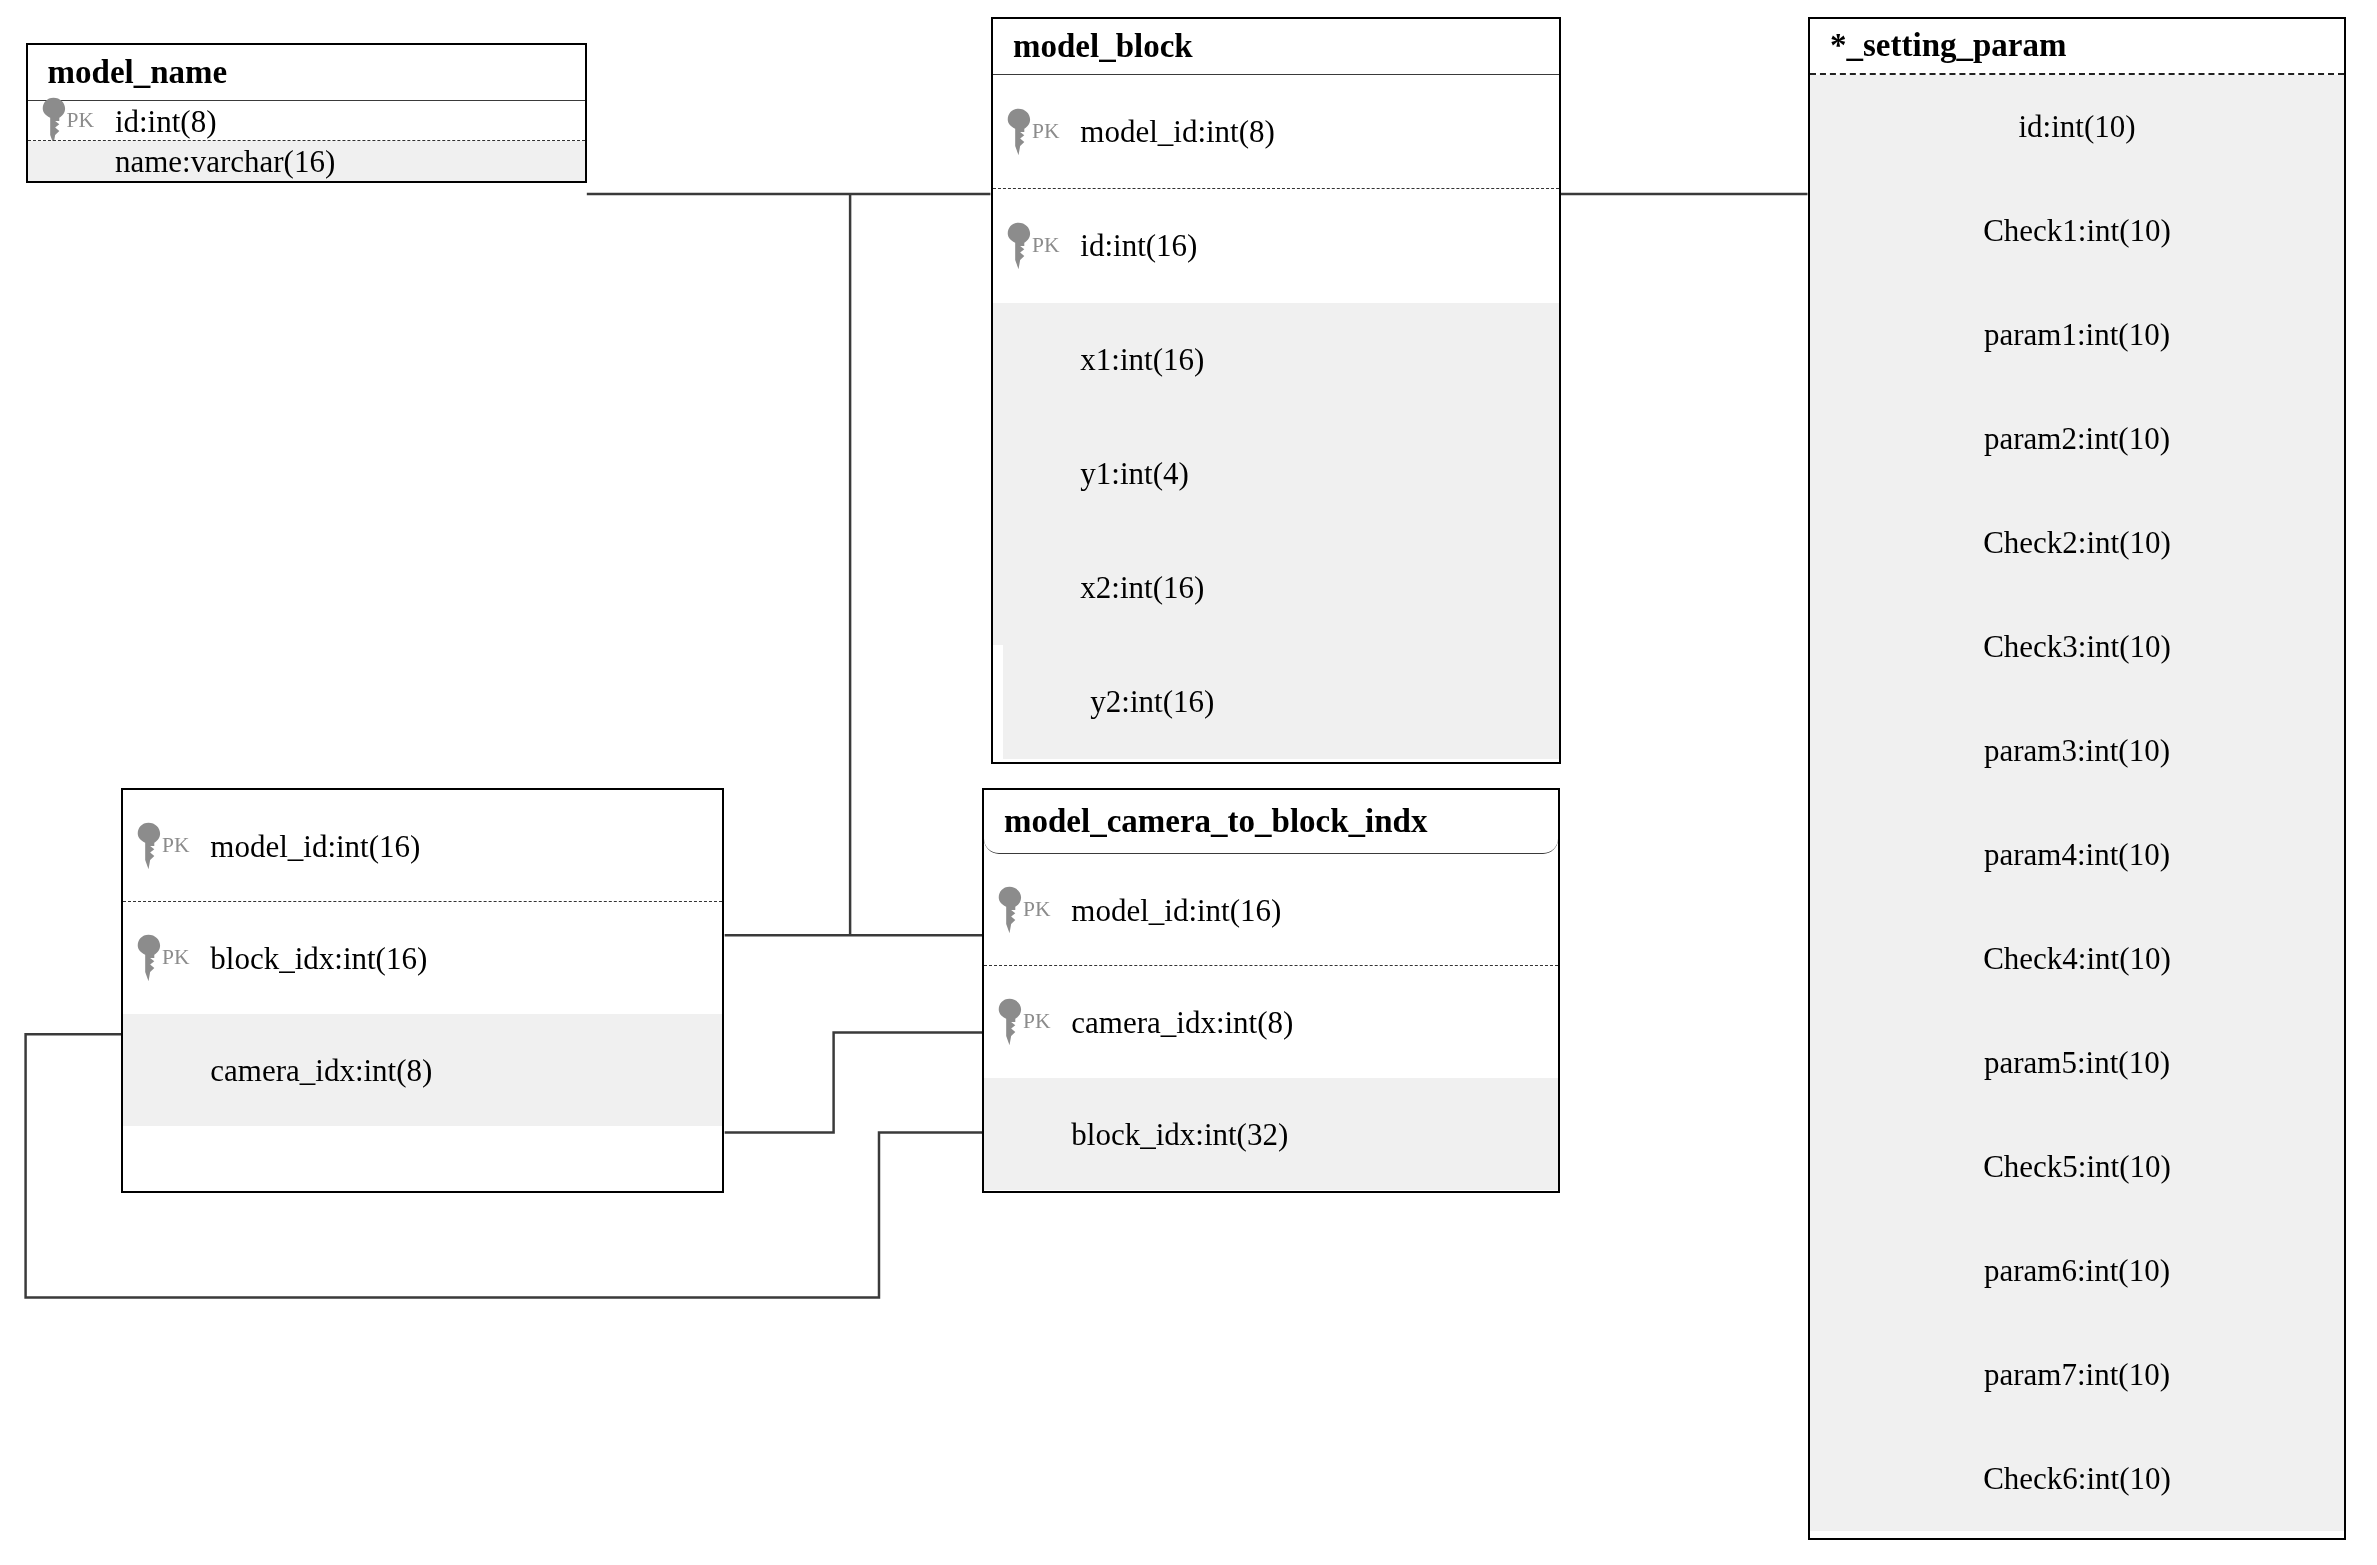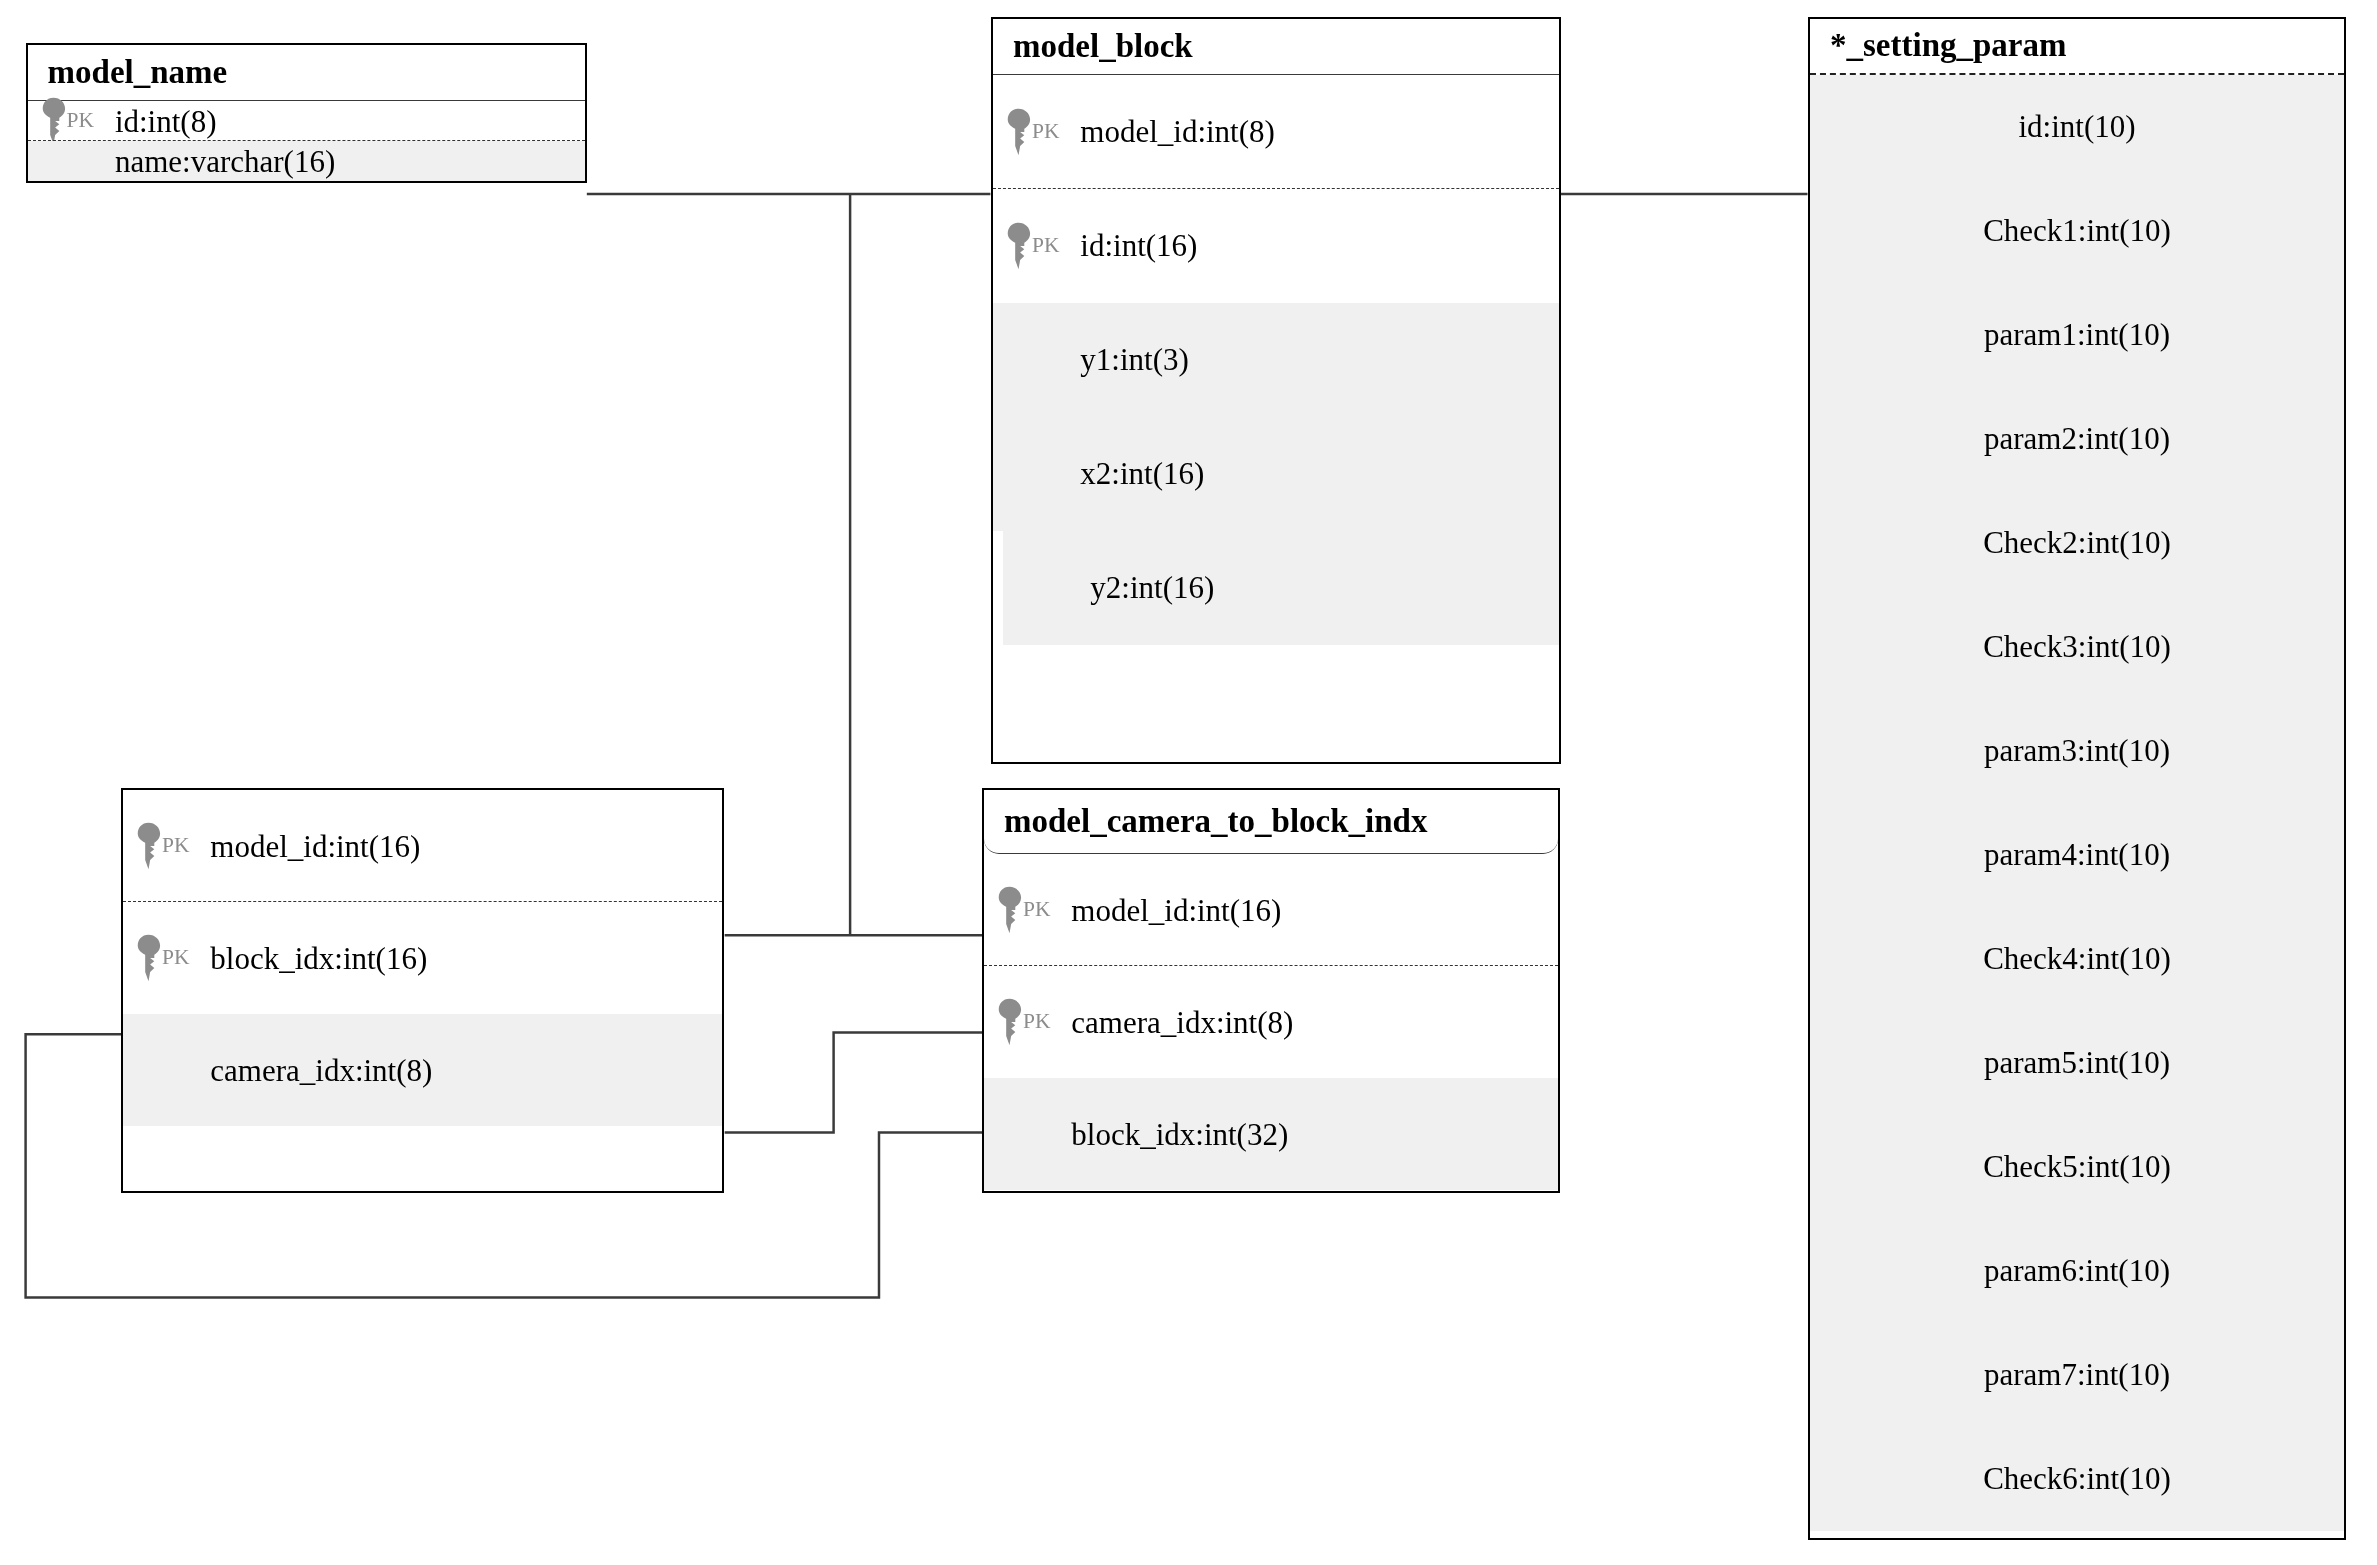--- a/index.html
+++ b/index.html
@@ -110,21 +110,25 @@
           <div class="keycell">
             <svg width="25" height="48" viewBox="0 0 30 58" class="key-ico">
               <path d="M15 1 C23 1 29 7 29 14 C29 19 26 23 22 25 L22 29 L17 29 L22 33 L17 37 L22 41 L17 46 L15 57 L11 46 L11 25 C6 23 2 19 2 14 C2 7 7 1 15 1 Z" fill="#8c8c8c"></path>
             </svg>
             <span class="pk-label">PK</span>
           </div>
           <span class="col-text">id:int(16)</span>
         </div>
         <div class="row shaded" style="height: 114px;">
           <div class="keycell empty"></div>
-          <span class="col-text">y1:int(3)</span>
+          <span class="col-text">x1:int(16)</span>
+        </div>
+        <div class="row shaded" style="height: 114px;">
+          <div class="keycell empty"></div>
+          <span class="col-text">y1:int(4)</span>
         </div>
         <div class="row shaded" style="height: 114px;">
           <div class="keycell empty"></div>
           <span class="col-text">x2:int(16)</span>
         </div>
         <div class="row shaded" style="height: 114px; margin-left: 10px;">
           <div class="keycell empty"></div>
           <span class="col-text">y2:int(16)</span>
         </div>
       </div>

